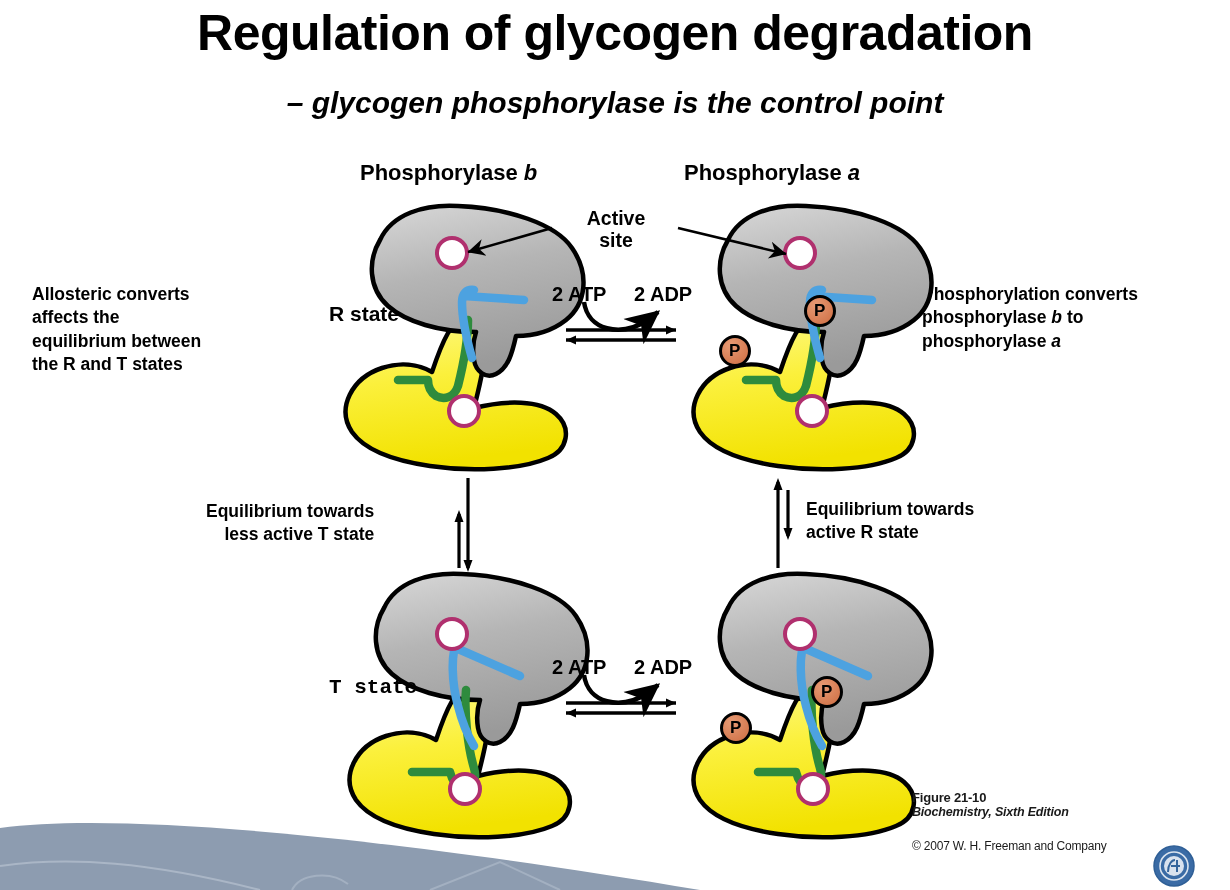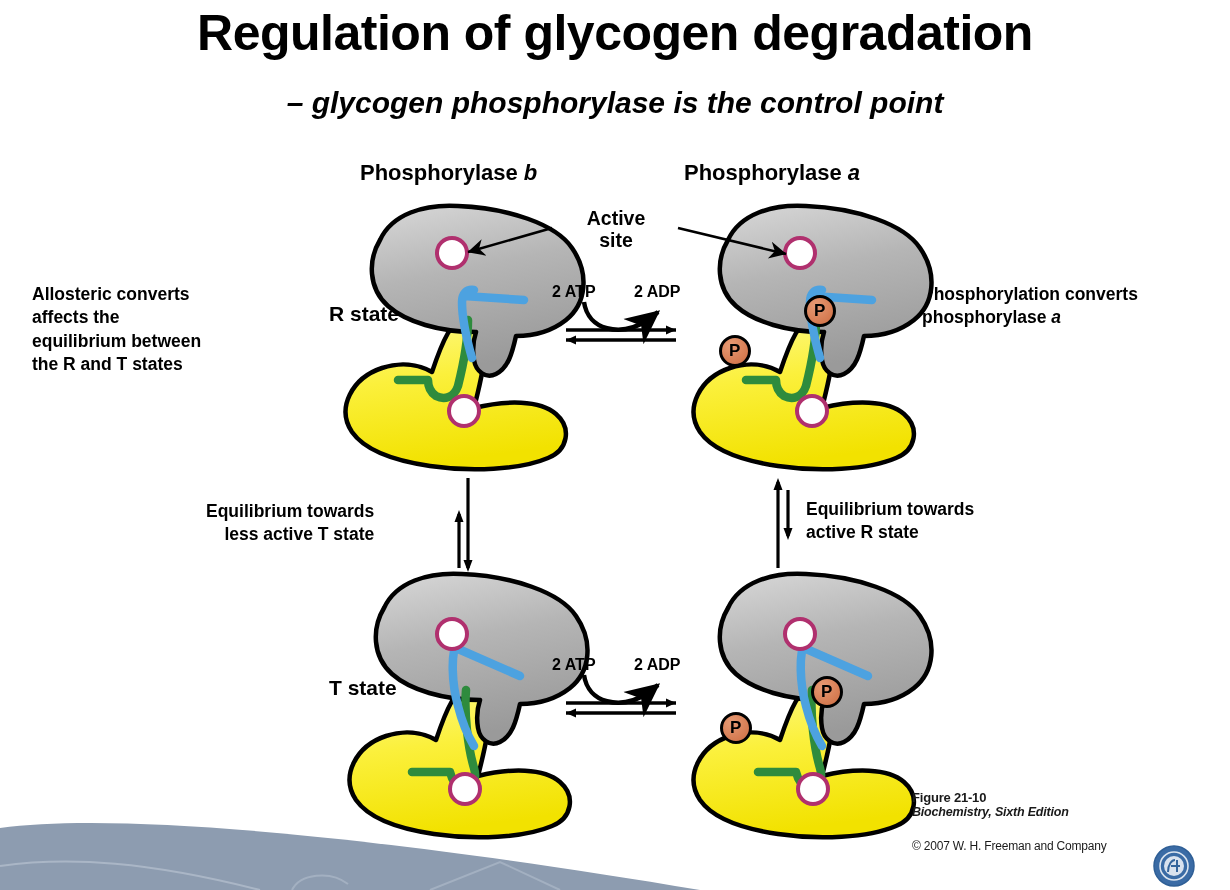--- a/index.html
+++ b/index.html
@@ -47,32 +47,32 @@
   #annot-left{left:32px;top:283px;width:250px;}
   #annot-right{left:922px;top:283px;width:270px;}
   .annot .it{font-style:italic;}
 
   
   .statelabel{
     position:absolute;font-size:21px;font-weight:bold;color:#000;
     white-space:nowrap;
   }
   #label-r{left:329px;top:302px;}
-  #label-t{left:329px;top:676px;}
+  #label-t{left:329px;top:676px;font-family:Liberation Mono, monospace;}
 
   
   #active-site{
     position:absolute;left:556px;top:208px;width:120px;
     text-align:center;font-size:19.5px;font-weight:bold;
     line-height:1.12;color:#000;
   }
 
   
   .rxn{
-    position:absolute;font-size:16px;font-weight:bold;color:#000;
+    position:absolute;font-size:20px;font-weight:bold;color:#000;
     white-space:nowrap;
   }
   #atp-top{left:552px;top:283px;}
   #adp-top{left:634px;top:283px;}
   #atp-bot{left:552px;top:656px;}
   #adp-bot{left:634px;top:656px;}
 
   
   .eqcap{
     position:absolute;font-size:17.5px;font-weight:bold;
@@ -109,20 +109,21 @@
 
   <div class="annot" id="annot-left">
     <div>Allosteric converts</div>
     <div>affects the</div>
     <div>equilibrium between</div>
     <div>the R and T states</div>
   </div>
 
   <div class="annot" id="annot-right">
     <div>Phosphorylation converts</div>
+    <div><span>phosphorylase </span><span class="it">b</span><span> to</span></div>
     <div><span>phosphorylase </span><span class="it">a</span></div>
   </div>
 
   <svg class="layer" viewBox="0 0 1230 890" xmlns="http://www.w3.org/2000/svg">
     <defs>
       <linearGradient id="grayGrad" x1="0" y1="0" x2="0.25" y2="1">
         <stop offset="0%" stop-color="#d8d8d8"></stop>
         <stop offset="45%" stop-color="#b5b5b5"></stop>
         <stop offset="100%" stop-color="#9a9a9a"></stop>
       </linearGradient>

